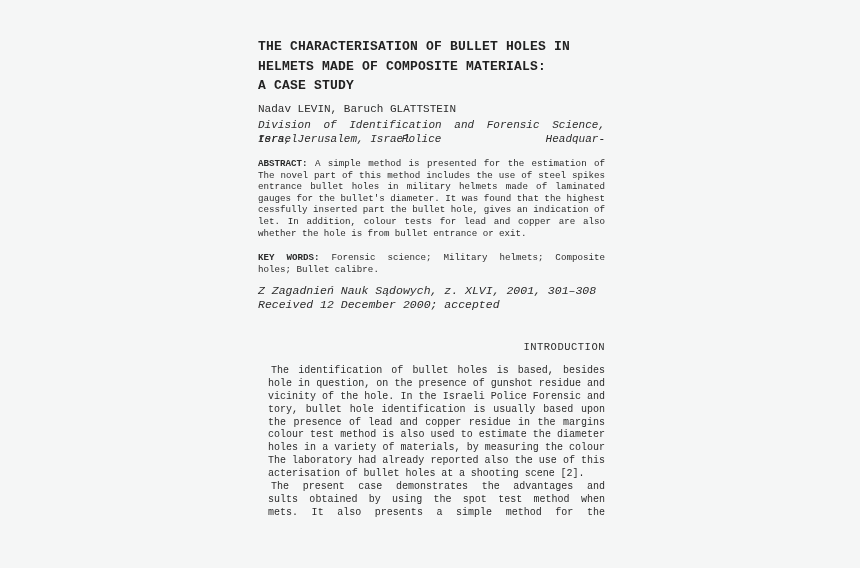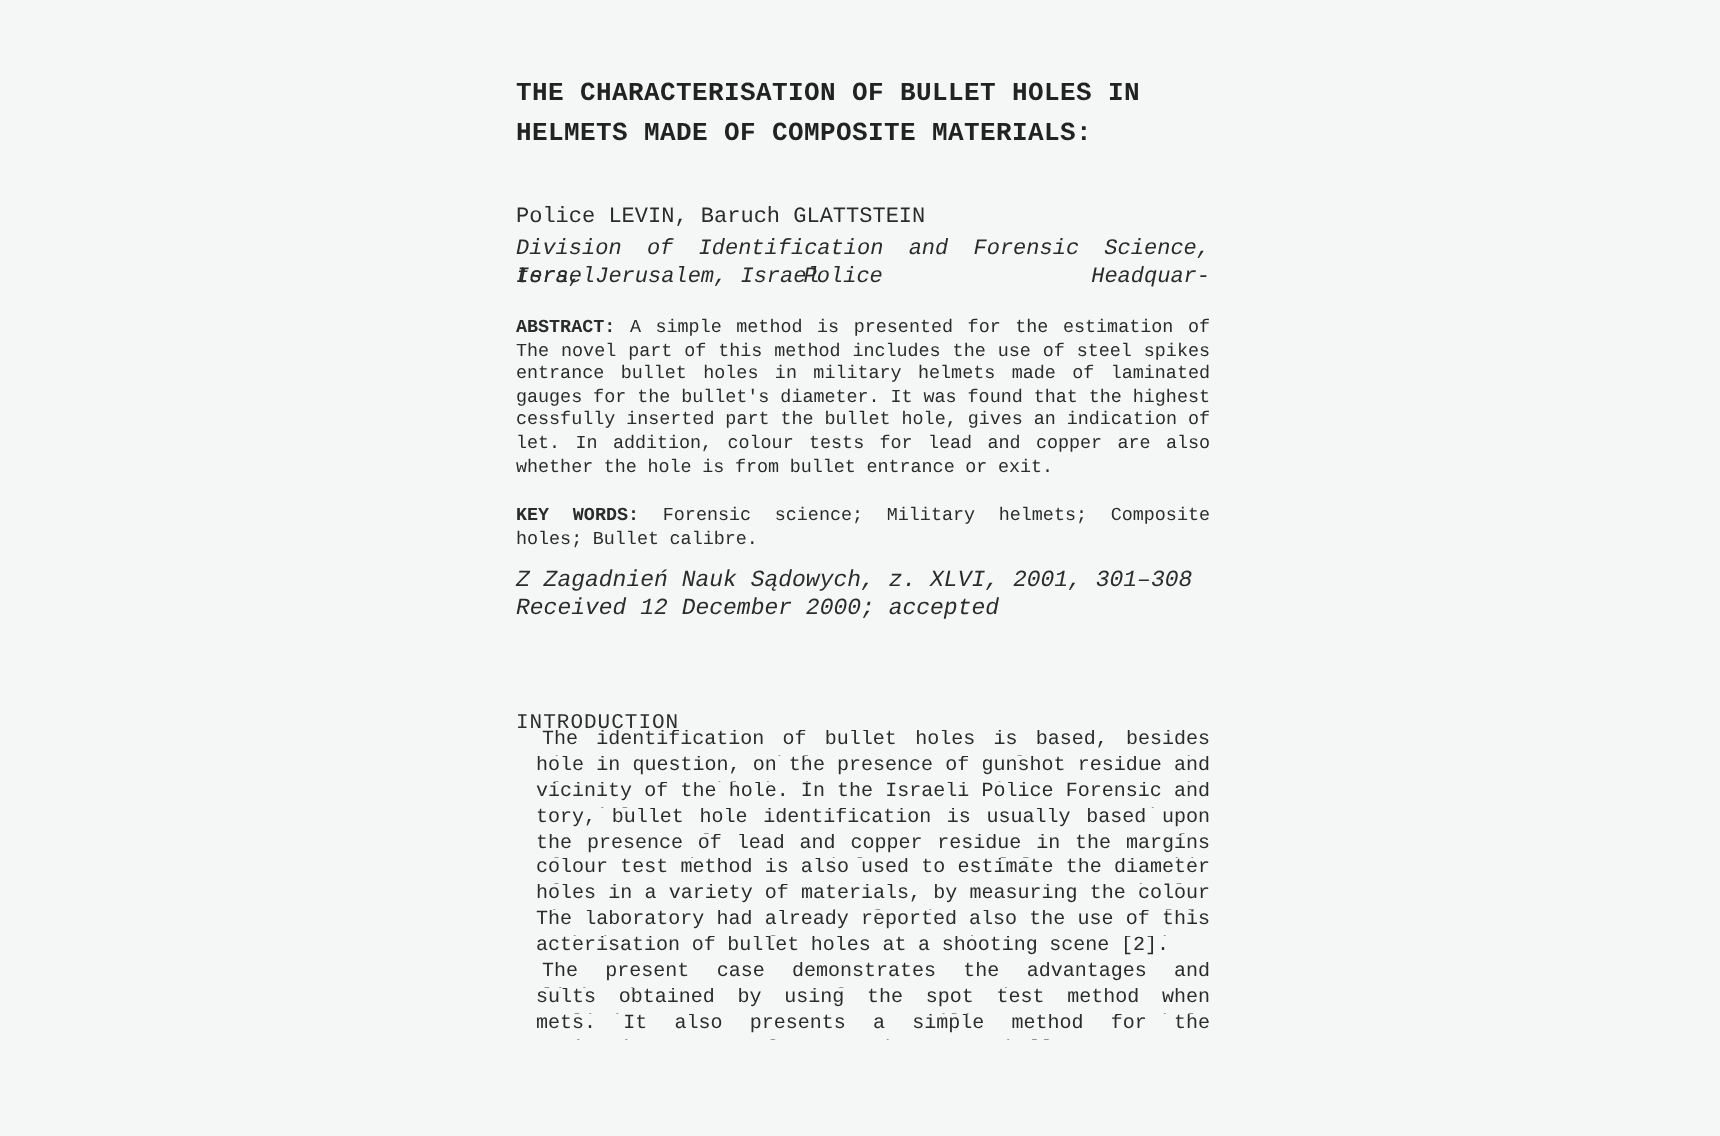--- a/index.html
+++ b/index.html
@@ -48,24 +48,24 @@
   .abstract { top: 158px; }
   .keywords { top: 252px; }
   .lead { font-weight: bold; }
 
   
   .journal { top: 284px; font-size: 11.5px; font-style: italic; height: 14px; line-height: 14px; white-space: nowrap; }
   .received { top: 298px; font-size: 11.5px; font-style: italic; height: 14px; line-height: 14px; white-space: nowrap; }
 
   
   .section-heading {
-    top: 356px;
+    top: 341px;
     font-size: 10.5px;
     letter-spacing: 0.5px;
-    text-align: left;
+    text-align: right;
     height: 13px; line-height: 13px;
     color: #2e2e2e;
   }
 
   
   .bodytext { font-size: 10px; word-spacing: -0.2px; }
   .bodytext .tline { height: 12.9px; line-height: 12.9px; overflow: hidden; padding-left: 10px; }
   .para1 { top: 365px; }
   .para2 { top: 481px; }
   .indent-first > .tline:first-child { padding-left: 13px; }
@@ -76,23 +76,24 @@
 </style>
 </head>
 <body>
 
 <div class="page">
   <div class="col">
 
     <div class="block title">
         <div class="tline">THE CHARACTERISATION OF BULLET HOLES IN</div>
         <div class="tline">HELMETS MADE OF COMPOSITE MATERIALS:</div>
+        <div class="tline tline-last">A CASE STUDY</div>
       </div>
 
-    <div class="block authors">Police LEVIN, Baruch GLATTSTEIN</div>
+    <div class="block authors">Nadav LEVIN, Baruch GLATTSTEIN</div>
 
     <div class="block affiliation justified">
         <div class="tline">Division of Identification and Forensic Science, Israel Police Headquar-</div>
         <div class="tline tline-last">ters, Jerusalem, Israel</div>
       </div>
 
     <div class="block abstract smalltext justified">
       <div class="tline"><span class="lead">ABSTRACT:</span> <span>A simple method is presented for the estimation of the diameter of the</span></div>
       <div>
           <div class="tline">The novel part of this method includes the use of steel spikes of various diameters as</div>

